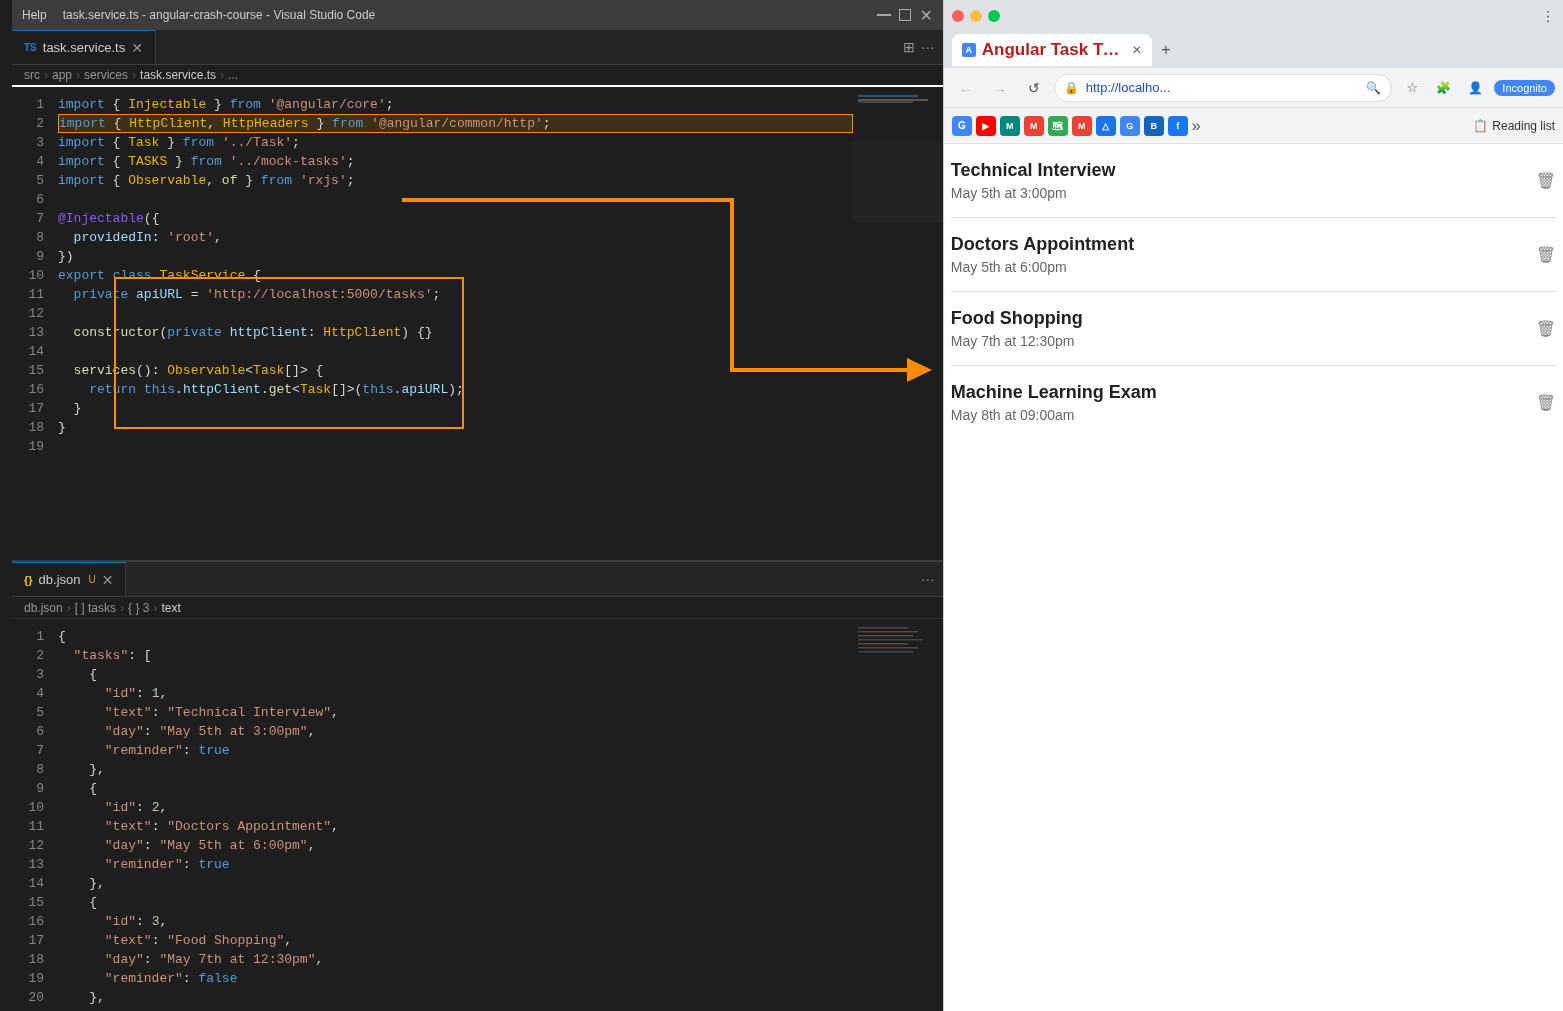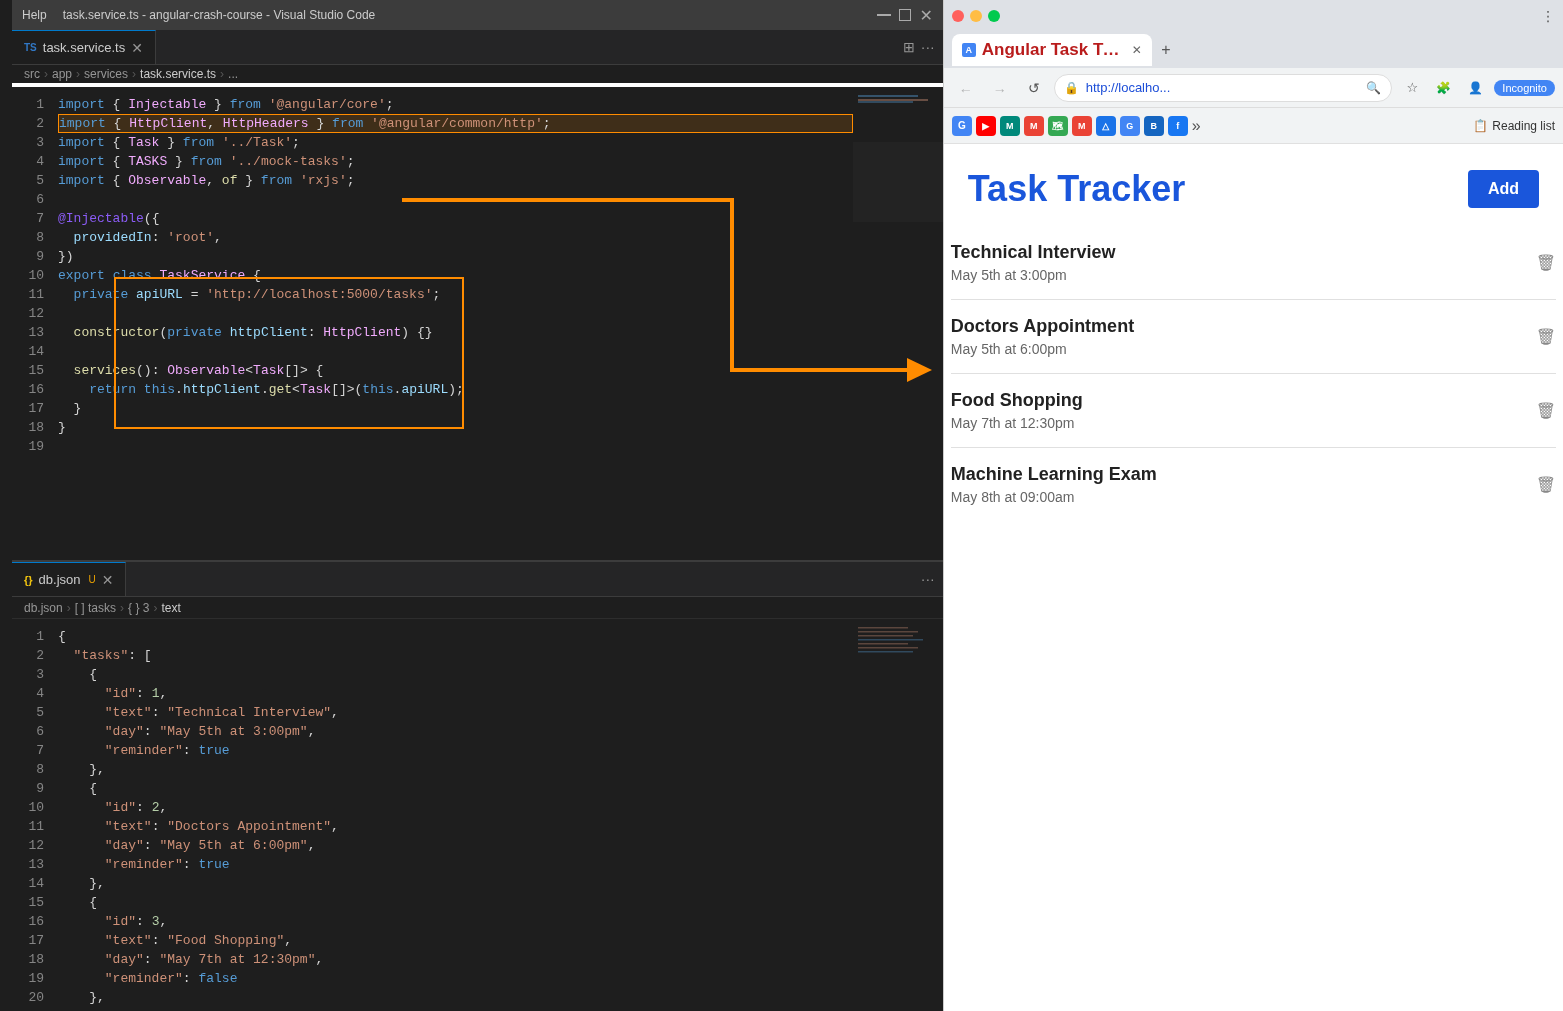--- a/index.html
+++ b/index.html
@@ -65,21 +65,21 @@
     
     .breadcrumb {
       height: 22px;
       background: #1e1e1e;
       display: flex;
       align-items: center;
       padding: 0 12px;
       gap: 4px;
       font-size: 12px;
       color: #969696;
-      border-bottom: 4px solid #ffffff;
+      border-bottom: 2px solid #ffffff;
     }
     .breadcrumb-sep { color: #555; }
     .breadcrumb-item { color: #ccc; }
 
     
     .editor-area {
       flex: 1;
       overflow: hidden;
       position: relative;
       display: flex;
@@ -110,21 +110,21 @@
       white-space: pre;
       height: 19px;
       display: flex;
       align-items: center;
     }
 
     
     .kw { color: #569cd6; }
     .str { color: #ce9178; }
     .fn { color: #dcdcaa; }
-    .cls { color: #f0abfc; }
+    .cls { color: #eab308; }
     .num { color: #b5cea8; }
     .var { color: #9cdcfe; }
     .prop { color: #9cdcfe; }
     .deco { color: #8b5cf6; }
     .plain { color: #d4d4d4; }
 
     
     .line-highlight-orange {
       background: rgba(255, 140, 0, 0.15);
       border: 1px solid #ff8c00;
@@ -714,24 +714,20 @@
     <div class="toolbar-favicon tf-blue" style="font-size:9px;">B</div>
     <div class="toolbar-favicon tf-facebook" style="font-size:9px;">f</div>
     <div class="tf-more">»</div>
     <div class="reading-list">
       <span>📋</span>
       <span>Reading list</span>
     </div>
   </div>
 
   <div class="browser-content">
-    <div class="task-tracker-header">
-      <h1 class="task-tracker-title">Task Tracker</h1>
-      <button class="task-add-btn">Add</button>
-    </div>
 
     <div class="task-list">
 
       <div class="task-item">
         <div class="task-info">
           <div class="task-name">Technical Interview</div>
           <div class="task-day">May 5th at 3:00pm</div>
         </div>
         <span class="task-delete-icon">🗑</span>
       </div>

